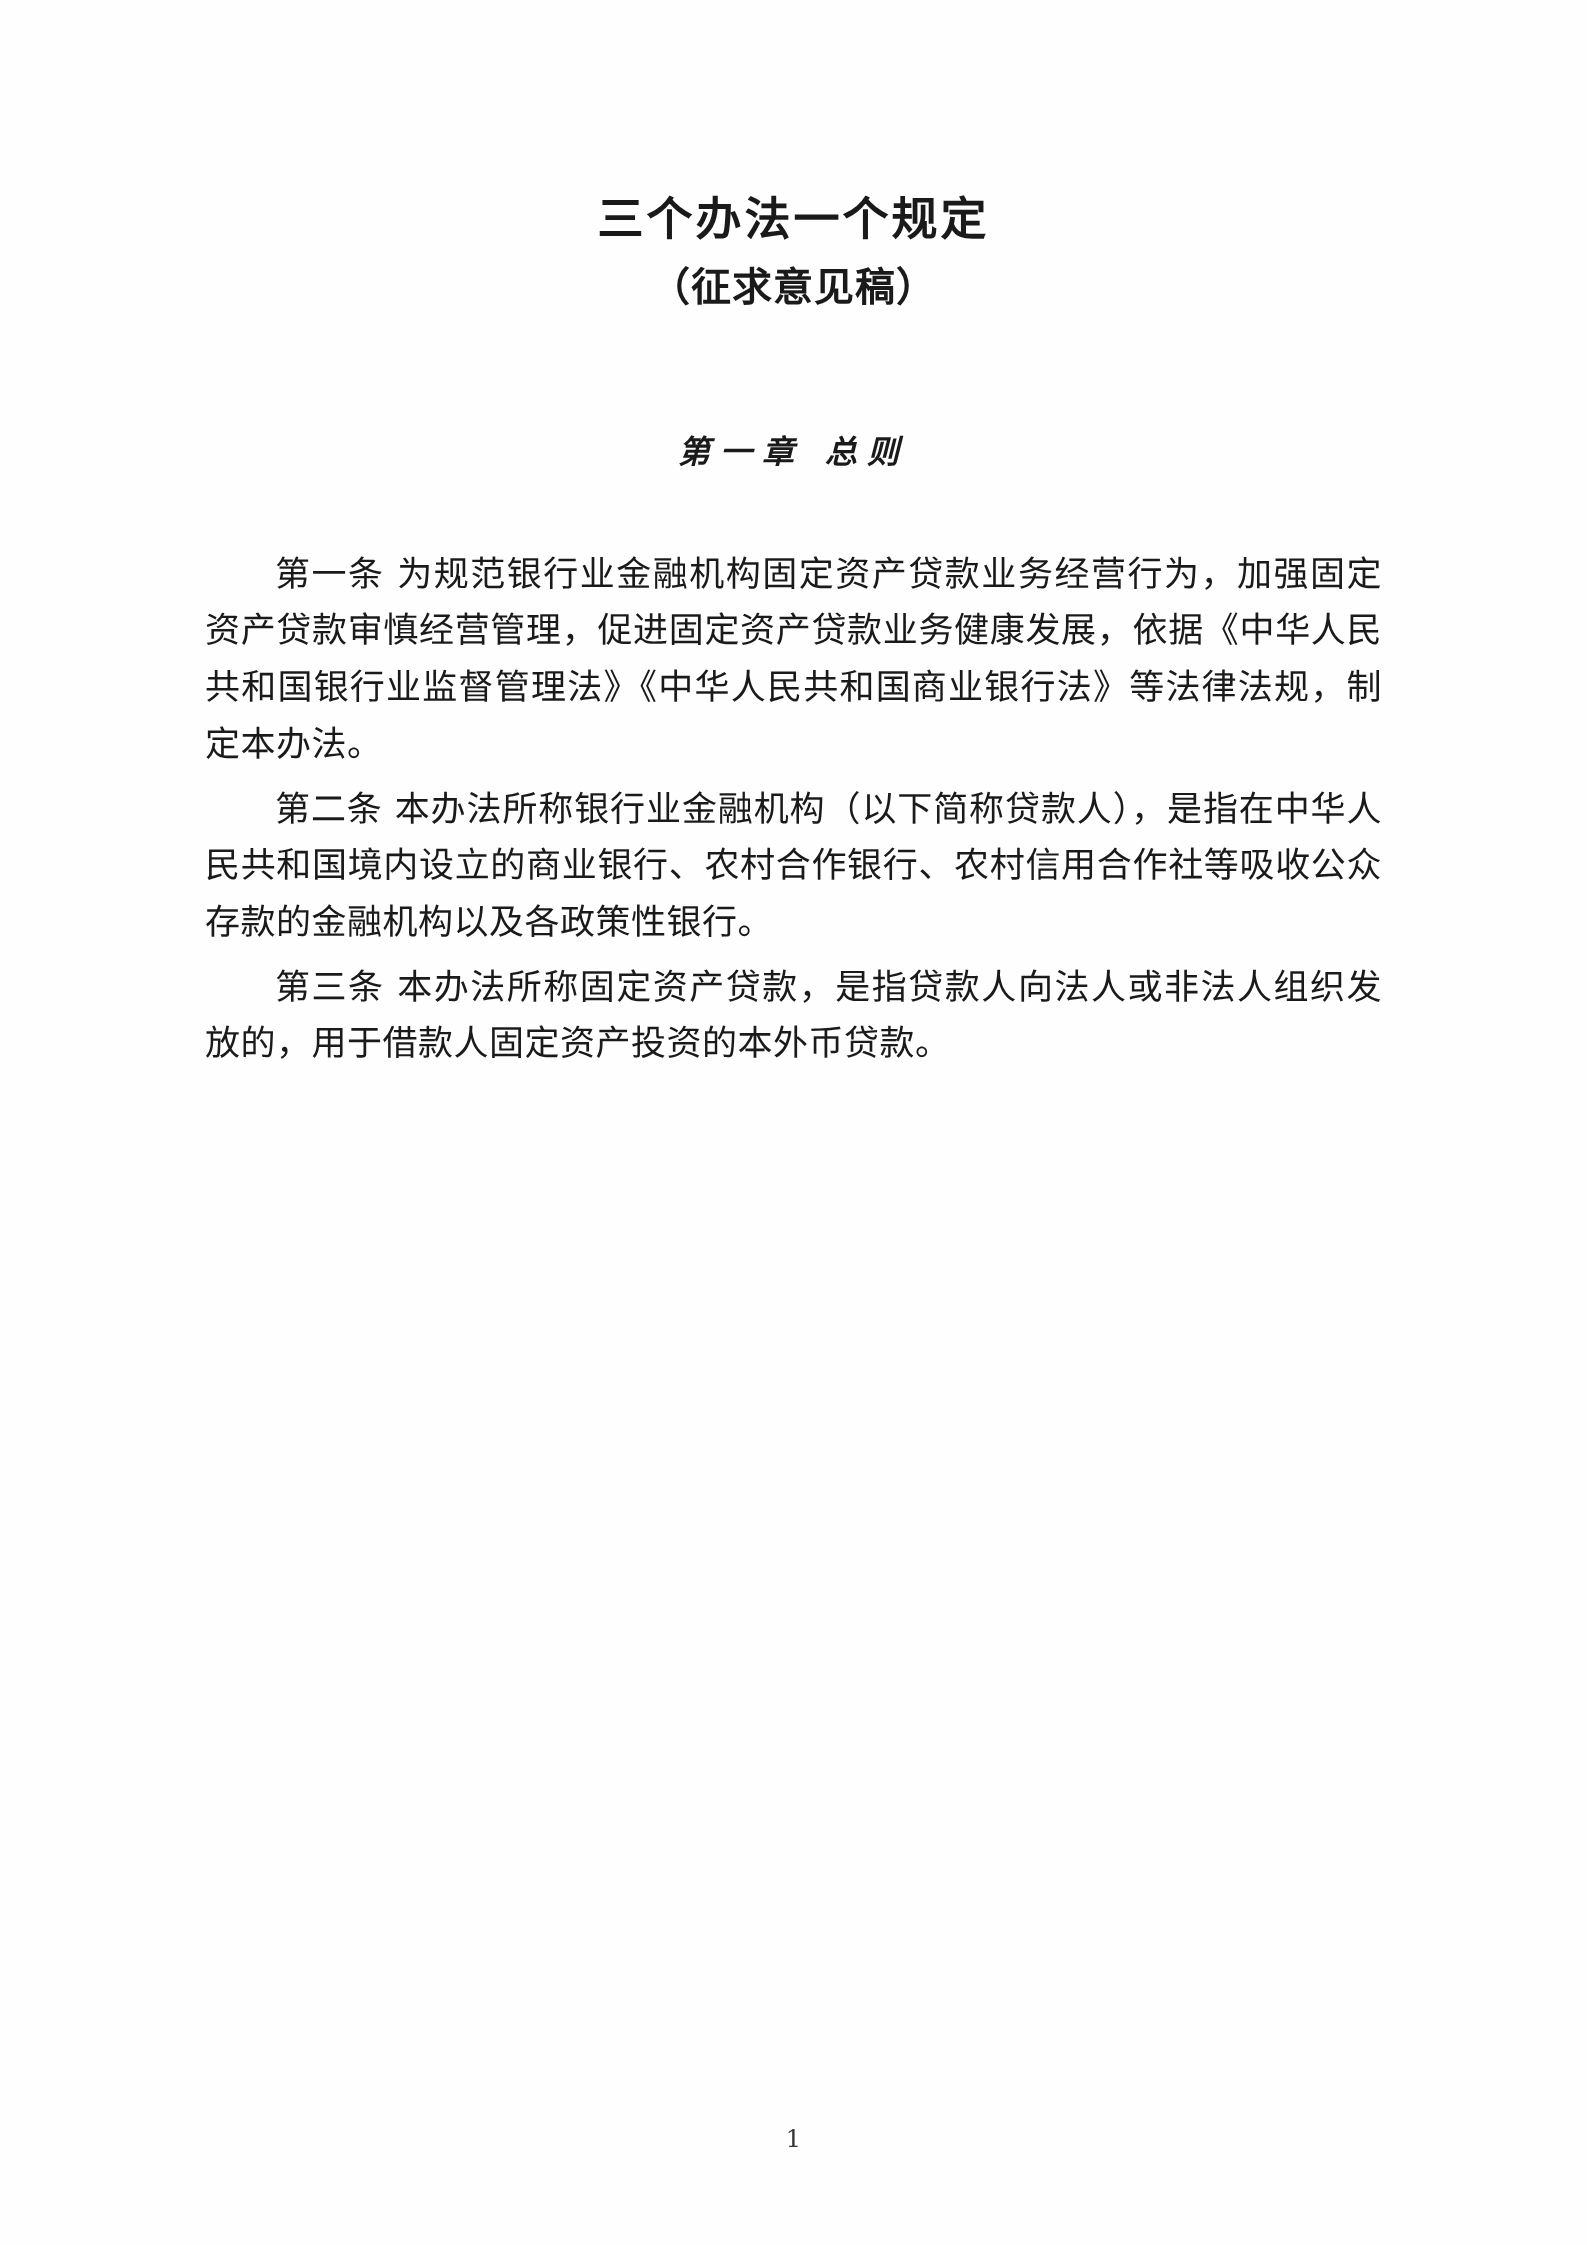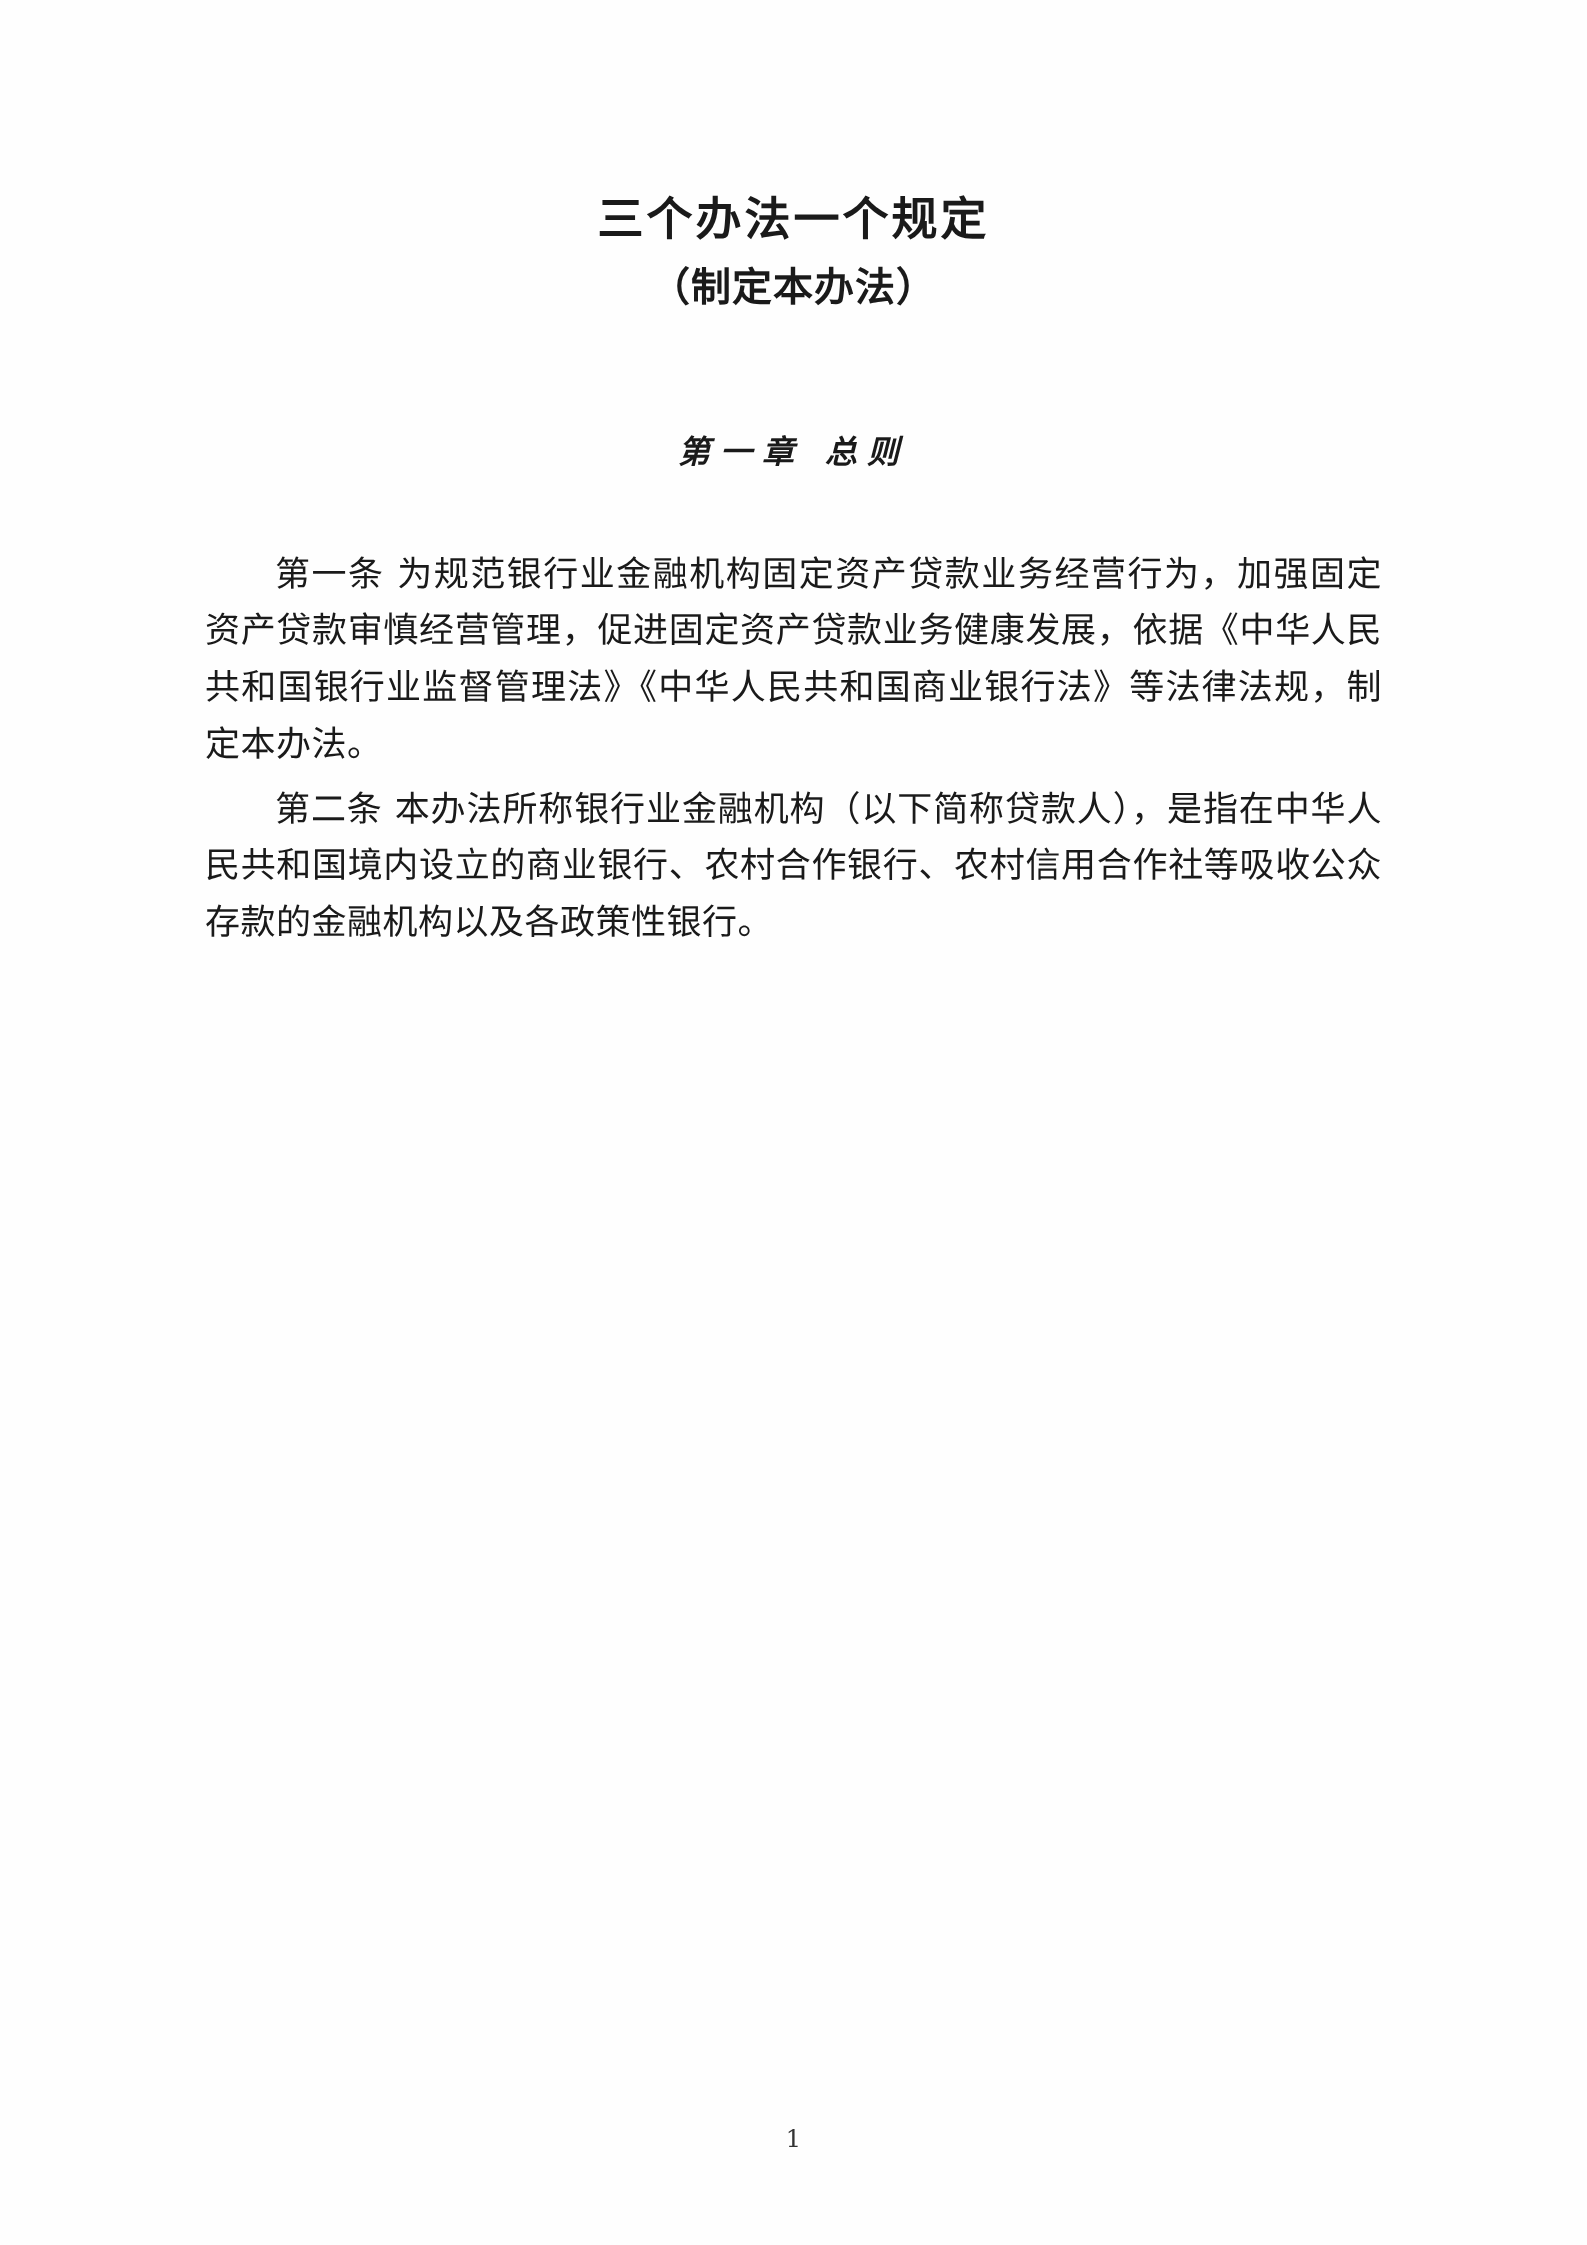--- a/index.html
+++ b/index.html
@@ -85,24 +85,25 @@
   }
 </style>
 </head>
 <body>
 
 <div class="page">
 
   <h1 class="doc-title">三个办法一个规定</h1>
 
 
-  <h3 class="section-subtitle">（制定本办法）</h3>
+  <h3 class="section-subtitle">（征求意见稿）</h3>
 
   <div class="chapter-heading">第一章  总则</div>
 
   <div class="body-block">
     <p class="para">第一条  为规范银行业金融机构固定资产贷款业务经营行为，加强固定资产贷款审慎经营管理，促进固定资产贷款业务健康发展，依据《中华人民共和国银行业监督管理法》《中华人民共和国商业银行法》等法律法规，制定本办法。</p>
     <p class="para">第二条  本办法所称银行业金融机构（以下简称贷款人），是指在中华人民共和国境内设立的商业银行、农村合作银行、农村信用合作社等吸收公众存款的金融机构以及各政策性银行。</p>
+    <p class="para">第三条  本办法所称固定资产贷款，是指贷款人向法人或非法人组织发放的，用于借款人固定资产投资的本外币贷款。</p>
   </div>
 
   <div class="page-number">1</div>
 
 </div>
 
 </body></html>

